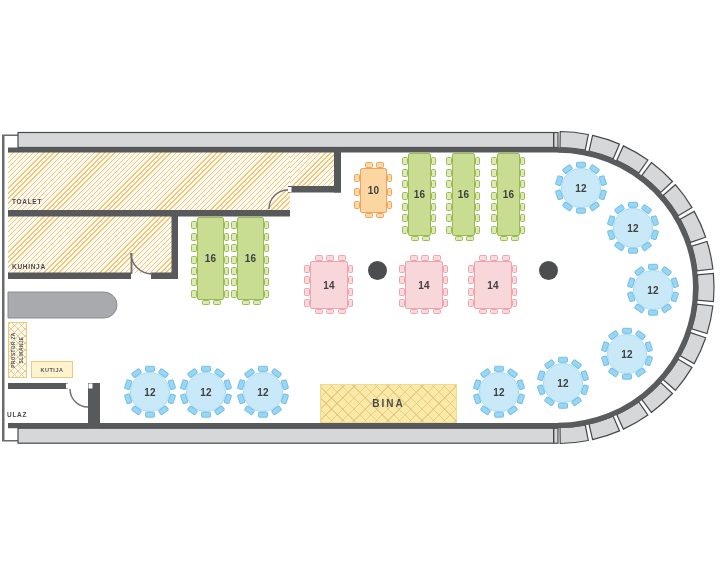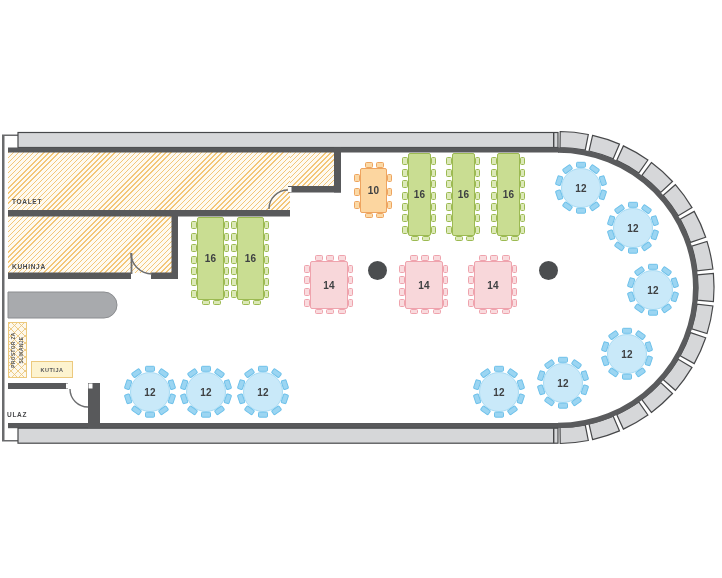--- a/index.html
+++ b/index.html
@@ -110,20 +110,23 @@
     <div class="prostor-text">
       <div>PROSTOR ZA</div>
       <div>SLIKANJE</div>
     </div>
   </div>
 
   <div class="abs" id="kutija" style="left:31px;top:361px;width:42px;height:17px;">
     <span>KUTIJA</span>
   </div>
 
+  <div class="abs" id="bina" style="left:320px;top:384px;width:137px;height:39px;">
+    <span>BINA</span>
+  </div>
 
   <div id="tables-layer">
       <div class="table-rect" style="left: 197px; top: 217px; width: 27px; height: 83px; background: rgb(201, 221, 146); border: 1.5px solid rgb(156, 186, 82);">
         <div class="chair" style="left: -7px; top: 3.375px; width: 5.5px; height: 8px; background: rgb(220, 233, 184); border: 1px solid rgb(156, 186, 82);"></div>
         <div class="chair" style="left: -7px; top: 14.75px; width: 5.5px; height: 8px; background: rgb(220, 233, 184); border: 1px solid rgb(156, 186, 82);"></div>
         <div class="chair" style="left: -7px; top: 26.125px; width: 5.5px; height: 8px; background: rgb(220, 233, 184); border: 1px solid rgb(156, 186, 82);"></div>
         <div class="chair" style="left: -7px; top: 37.5px; width: 5.5px; height: 8px; background: rgb(220, 233, 184); border: 1px solid rgb(156, 186, 82);"></div>
         <div class="chair" style="left: -7px; top: 48.875px; width: 5.5px; height: 8px; background: rgb(220, 233, 184); border: 1px solid rgb(156, 186, 82);"></div>
         <div class="chair" style="left: -7px; top: 60.25px; width: 5.5px; height: 8px; background: rgb(220, 233, 184); border: 1px solid rgb(156, 186, 82);"></div>
         <div class="chair" style="left: -7px; top: 71.625px; width: 5.5px; height: 8px; background: rgb(220, 233, 184); border: 1px solid rgb(156, 186, 82);"></div>

